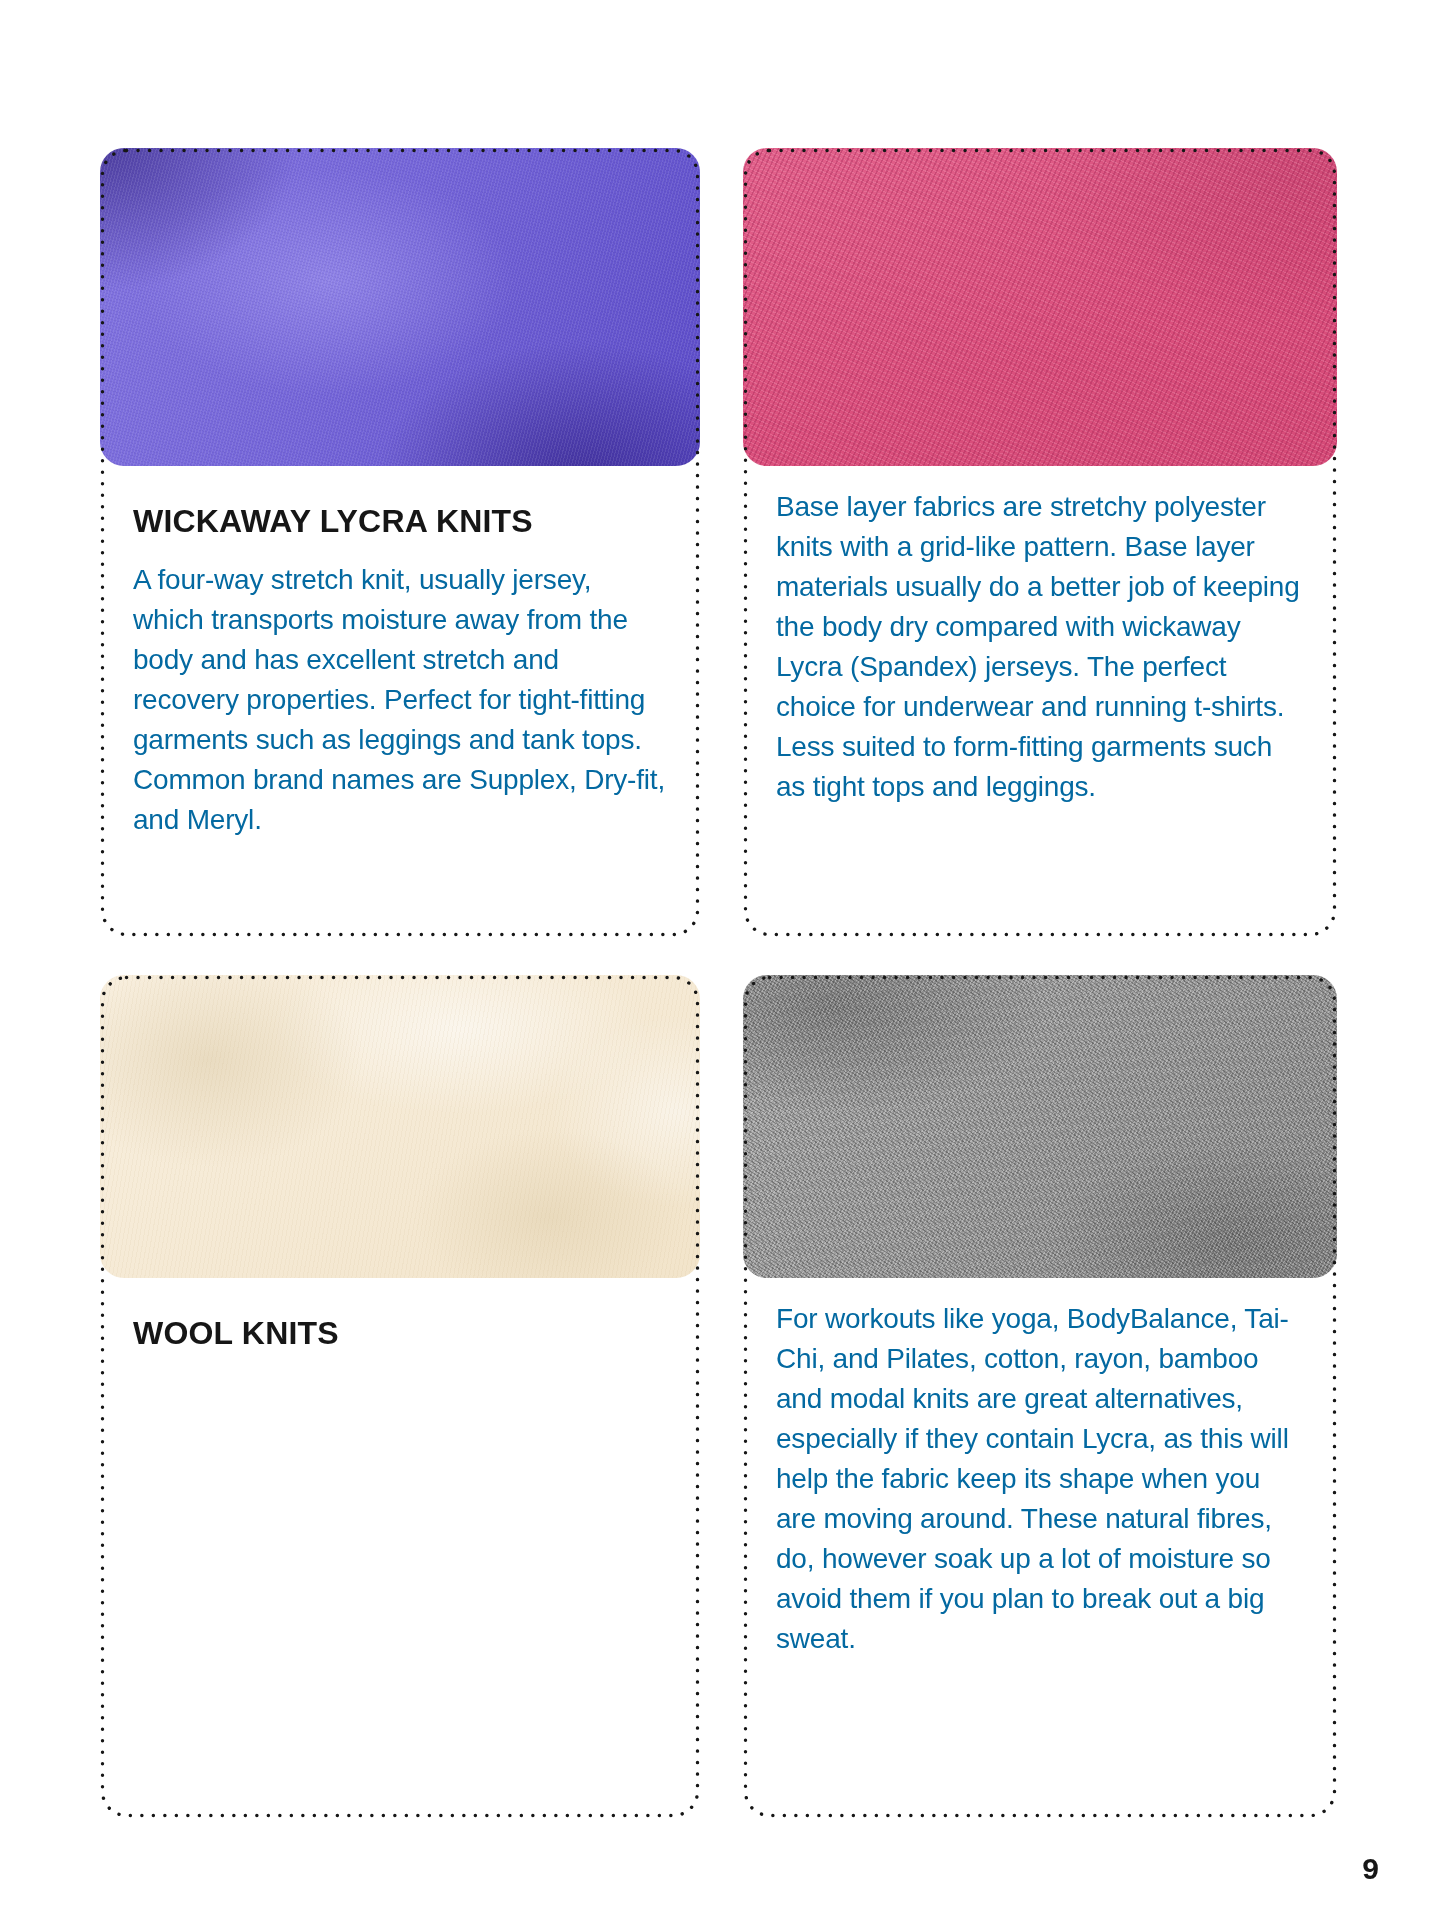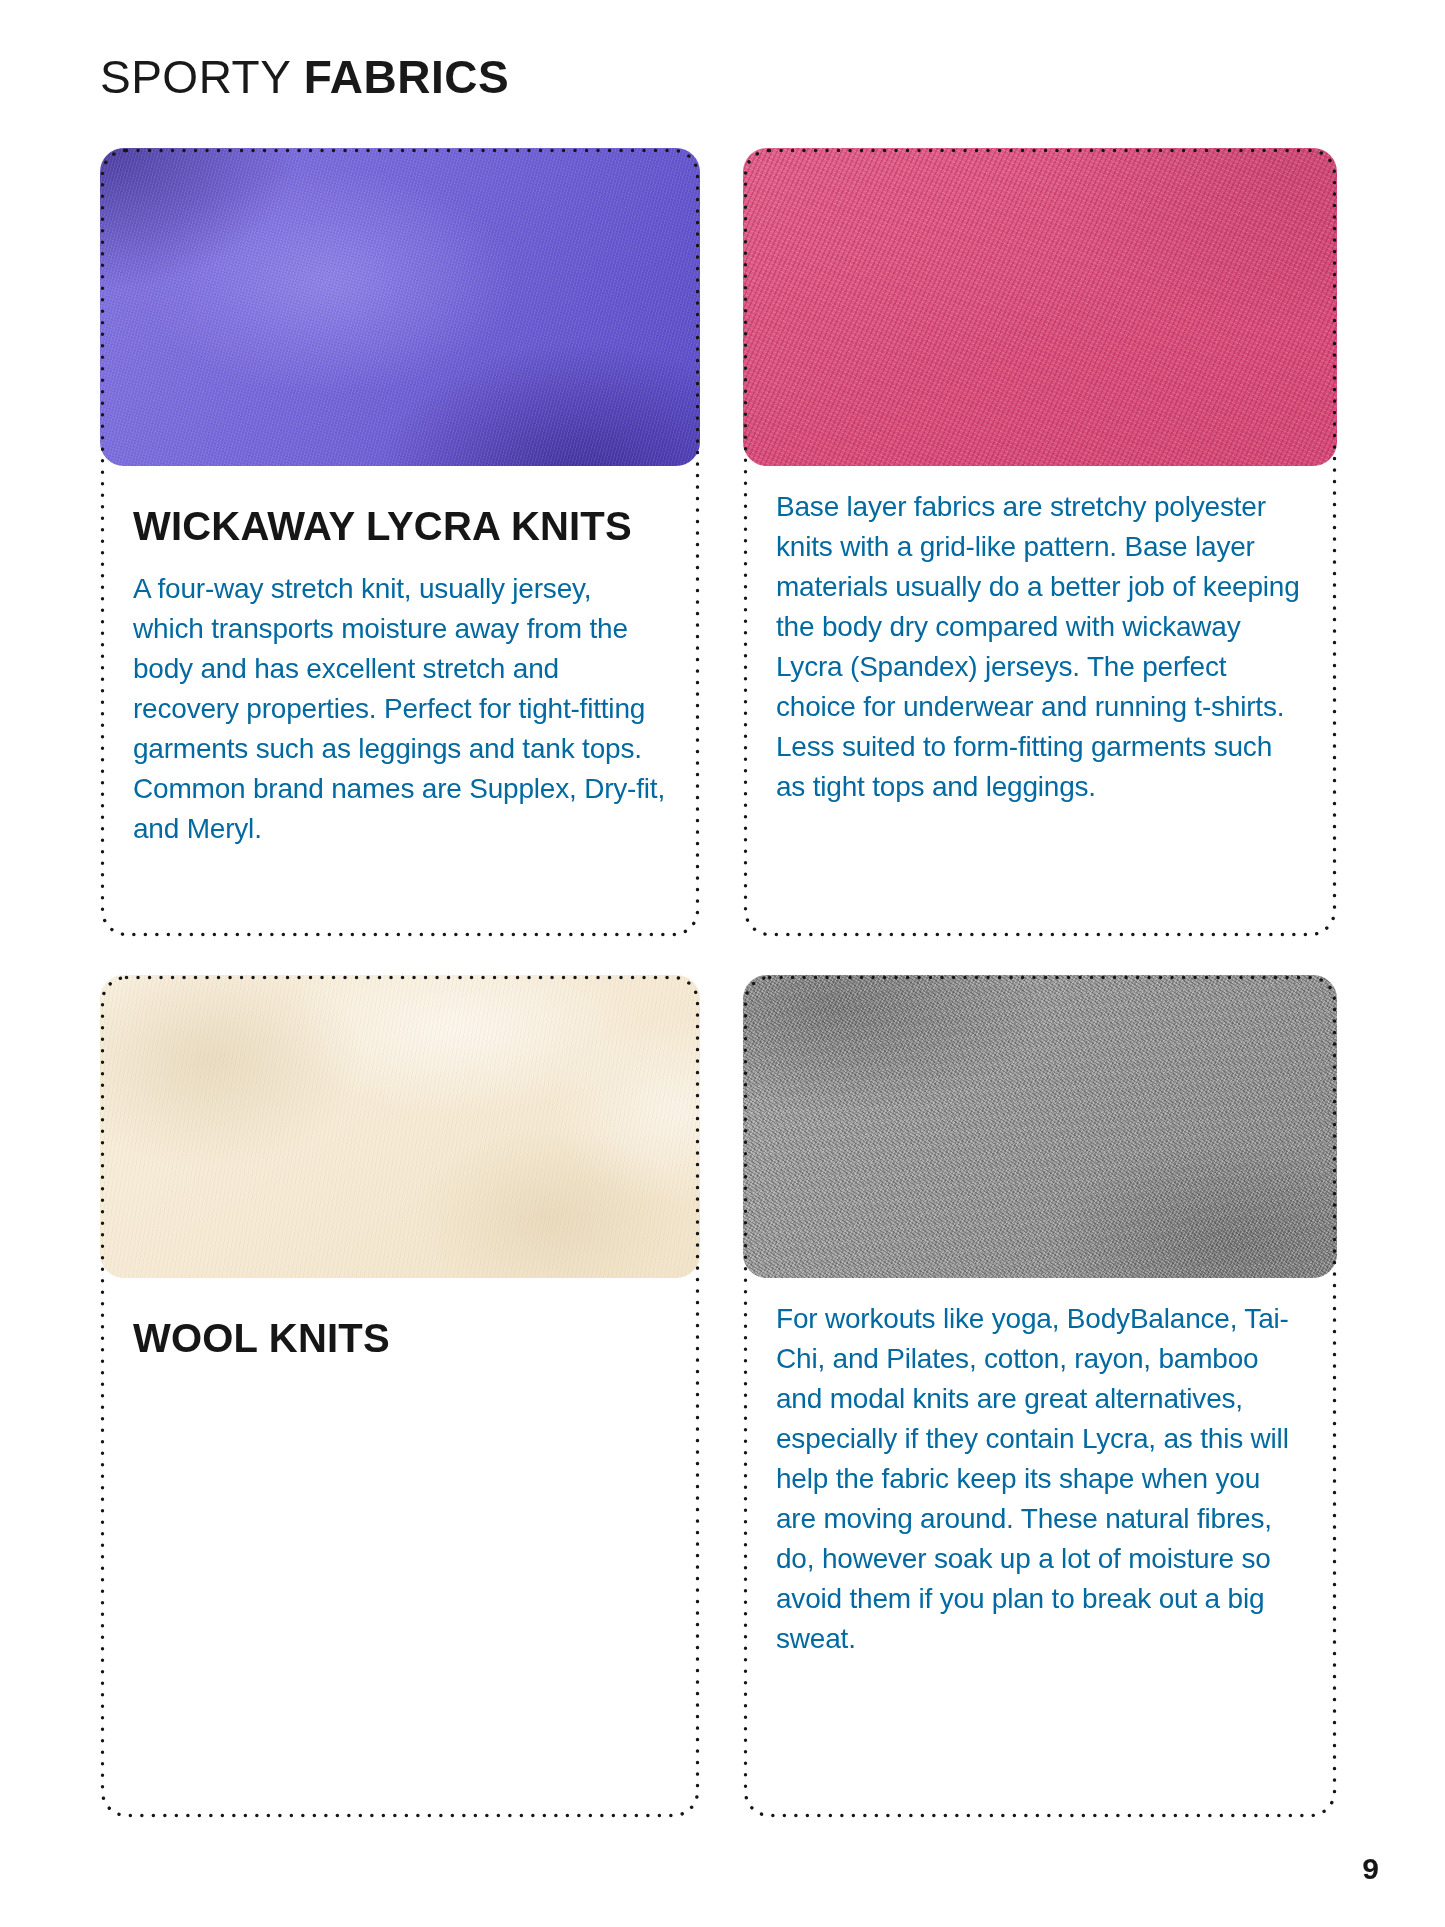--- a/index.html
+++ b/index.html
@@ -64,39 +64,38 @@
       radial-gradient(50% 55% at 82% 88%, rgba(45,45,45,0.22), rgba(45,45,45,0) 60%),
       linear-gradient(135deg, #ababab 0%, #909090 100%);
     background-color:#9c9c9c;
   }
   .panel-body{position:absolute;left:0;right:0;}
   .p-row1 .panel-body{top:318px;}
   .p-row2 .panel-body{top:303px;}
   .panel-body{padding:0 33px;}
   .panel-body h2{
     margin:38px 0 0 0;
-    font-size:40px;line-height:1.1;font-weight:700;
+    font-size:32px;line-height:1.1;font-weight:700;
     letter-spacing:0.2px;color:#161616;
   }
   .panel-body p{
     margin:21px 0 0 0;
     font-size:28px;line-height:40px;letter-spacing:-0.2px;color:#0369a1;
   }
   .panel-body p + p{margin-top:13px;}
   .pagenum{
     position:absolute;right:66px;top:1852px;
     font-size:30px;font-weight:700;color:#161616;
   }
 </style>
 </head>
 <body>
 
 <div class="page">
 
-  <h1 class="title"><span class="t-reg">SPORTY </span><span class="t-bold">FABRICS</span></h1>
 
   <section class="panel p-row1" style="left:100px;top:148px;width:600px;height:789px;">
     <div class="swatch swatch-purple" style="background-color: rgb(116, 101, 216);"></div>
     <div class="panel-body">
       <h2>WICKAWAY LYCRA KNITS</h2>
       <p>A four-way stretch knit, usually jersey, which transports moisture away from the body and has excellent stretch and recovery properties. Perfect for tight-fitting garments such as leggings and tank tops. Common brand names are Supplex, Dry-fit, and Meryl.</p>
     </div>
     <svg class="dotline" width="600" height="789">
       <rect x="2.5" y="2.5" width="595" height="784" rx="24" fill="none" stroke="#161616" stroke-width="3.4" stroke-linecap="round" stroke-dasharray="0.1 11.4"></rect>
     </svg>

